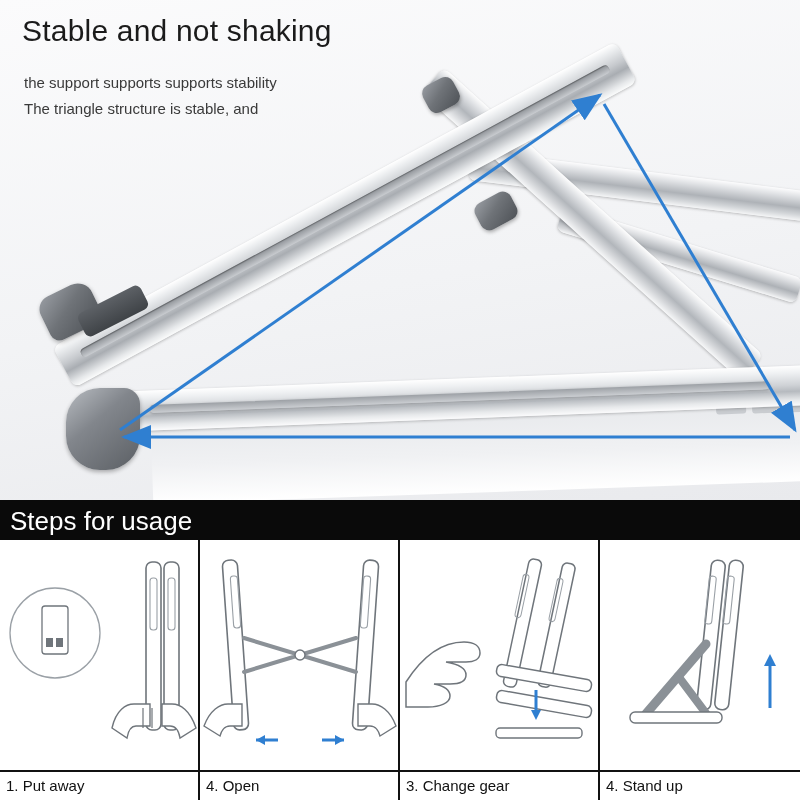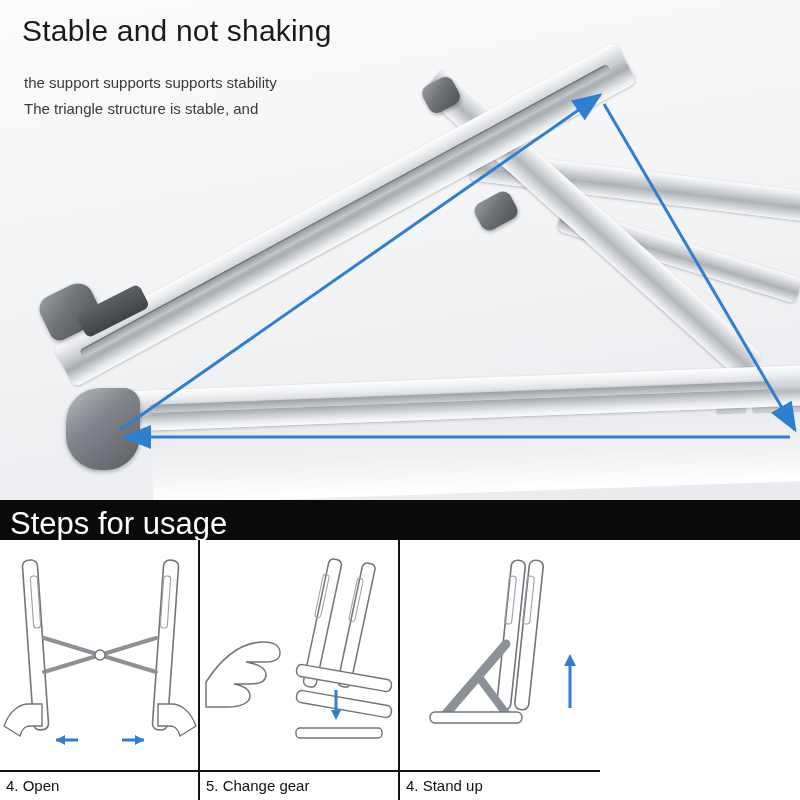--- a/index.html
+++ b/index.html
@@ -181,21 +181,21 @@
   
   .steps-band {
     position: absolute;
     left: 0; top: 500px;
     width: 800px; height: 40px;
     background: #0a0a0a;
   }
   .steps-band-title {
     position: absolute;
     left: 10px; top: 506px;
-    font-size: 31px;
+    font-size: 26px;
     color: #ffffff;
     font-weight: 400;
   }
 
   
   .steps-grid {
     position: absolute;
     left: 0; top: 540px;
     width: 800px; height: 260px;
     display: flex;
@@ -276,20 +276,37 @@
       <div>the support supports supports stability</div>
       <div>The triangle structure is stable, and</div>
     </div>
   </div>
 
   <div class="steps-band"></div>
   <div class="steps-band-title">Steps for usage</div>
 
   <div class="steps-grid">
 
+    <div class="step-cell">
+      <svg class="step-figure" viewBox="0 0 200 215">
+        <circle cx="55" cy="93" r="45" fill="none" stroke="#9aa0a6" stroke-width="1.3"></circle>
+        <rect x="42" y="66" width="26" height="48" rx="3" fill="#fff" stroke="#6f757b" stroke-width="1.3"></rect>
+        <rect x="46" y="98" width="7" height="9" fill="#6f757b"></rect>
+        <rect x="56" y="98" width="7" height="9" fill="#6f757b"></rect>
+        <rect x="146" y="22" width="15" height="168" rx="6" fill="#fff" stroke="#6f757b" stroke-width="1.6"></rect>
+        <rect x="164" y="22" width="15" height="168" rx="6" fill="#fff" stroke="#6f757b" stroke-width="1.6"></rect>
+        <rect x="150" y="38" width="7" height="52" rx="3" fill="none" stroke="#9aa0a6" stroke-width="1.1"></rect>
+        <rect x="168" y="38" width="7" height="52" rx="3" fill="none" stroke="#9aa0a6" stroke-width="1.1"></rect>
+        <path d="M112,188 c4,-18 14,-24 22,-24 l16,0 l0,22 l-14,0 c-6,0 -8,6 -9,12 z" fill="#fff" stroke="#6f757b" stroke-width="1.4"></path>
+        <path d="M143,168 l0,20 M152,168 l0,20" stroke="#6f757b" stroke-width="1.2"></path>
+        <path d="M196,188 c-6,-18 -16,-24 -24,-24 l-10,0 l0,22 l8,0 c6,0 9,6 10,12 z" fill="#fff" stroke="#6f757b" stroke-width="1.4"></path>
+      </svg>
+      <div class="cell-rule"></div>
+      <div class="step-label">1. Put away</div>
+    </div>
 
     <div class="step-cell">
       <svg class="step-figure" viewBox="0 0 200 215">
         <rect x="28" y="20" width="15" height="170" rx="6" fill="#fff" stroke="#6f757b" stroke-width="1.6" transform="rotate(-4 35 105)"></rect>
         <rect x="158" y="20" width="15" height="170" rx="6" fill="#fff" stroke="#6f757b" stroke-width="1.6" transform="rotate(4 165 105)"></rect>
         <rect x="32" y="36" width="7" height="52" rx="3" fill="none" stroke="#9aa0a6" stroke-width="1.1" transform="rotate(-4 35 62)"></rect>
         <rect x="162" y="36" width="7" height="52" rx="3" fill="none" stroke="#9aa0a6" stroke-width="1.1" transform="rotate(4 165 62)"></rect>
         <path d="M44,98 L156,132 M44,132 L156,98" stroke="#8b9197" stroke-width="4" stroke-linecap="round" fill="none"></path>
         <circle cx="100" cy="115" r="5" fill="#fff" stroke="#6f757b" stroke-width="1.4"></circle>
         <path d="M4,186 c6,-16 16,-22 24,-22 l14,0 l0,22 l-12,0 c-6,0 -9,6 -10,10 z" fill="#fff" stroke="#6f757b" stroke-width="1.4"></path>
@@ -308,21 +325,21 @@
         <rect x="119" y="34" width="6" height="44" rx="3" fill="none" stroke="#9aa0a6" stroke-width="1" transform="rotate(12 122 56)"></rect>
         <rect x="153" y="38" width="6" height="44" rx="3" fill="none" stroke="#9aa0a6" stroke-width="1" transform="rotate(12 156 60)"></rect>
         <rect x="96" y="132" width="96" height="12" rx="5" fill="#fff" stroke="#6f757b" stroke-width="1.5" transform="rotate(10 144 138)"></rect>
         <rect x="96" y="158" width="96" height="12" rx="5" fill="#fff" stroke="#6f757b" stroke-width="1.5" transform="rotate(10 144 164)"></rect>
         <path d="M6,142 c18,-28 38,-40 58,-40 c10,0 16,4 16,11 c0,6 -6,9 -14,9 l-20,0 c12,2 20,6 20,13 c0,6 -6,9 -16,9 l-16,0 c10,2 16,6 16,12 c0,7 -10,11 -22,11 l-22,0 z" fill="#fff" stroke="#6f757b" stroke-width="1.5"></path>
         <path d="M136,150 L136,176" stroke="#2f7fd1" stroke-width="3"></path>
         <path d="M136,180 l-5,-10 l10,0 z" fill="#2f7fd1"></path>
         <rect x="96" y="188" width="86" height="10" rx="4" fill="#fff" stroke="#6f757b" stroke-width="1.4"></rect>
       </svg>
       <div class="cell-rule"></div>
-      <div class="step-label">5. Change gear</div>
+      <div class="step-label">3. Change gear</div>
     </div>
 
     <div class="step-cell">
       <svg class="step-figure" viewBox="0 0 200 215">
         <rect x="104" y="20" width="14" height="150" rx="6" fill="#fff" stroke="#6f757b" stroke-width="1.6" transform="rotate(6 111 95)"></rect>
         <rect x="122" y="20" width="14" height="150" rx="6" fill="#fff" stroke="#6f757b" stroke-width="1.6" transform="rotate(6 129 95)"></rect>
         <rect x="107" y="36" width="7" height="48" rx="3" fill="none" stroke="#9aa0a6" stroke-width="1.1" transform="rotate(6 110 60)"></rect>
         <rect x="125" y="36" width="7" height="48" rx="3" fill="none" stroke="#9aa0a6" stroke-width="1.1" transform="rotate(6 128 60)"></rect>
         <path d="M106,104 L44,176" stroke="#8b9197" stroke-width="9" stroke-linecap="round" fill="none"></path>
         <path d="M78,136 L108,176" stroke="#8b9197" stroke-width="8" stroke-linecap="round" fill="none"></path>

